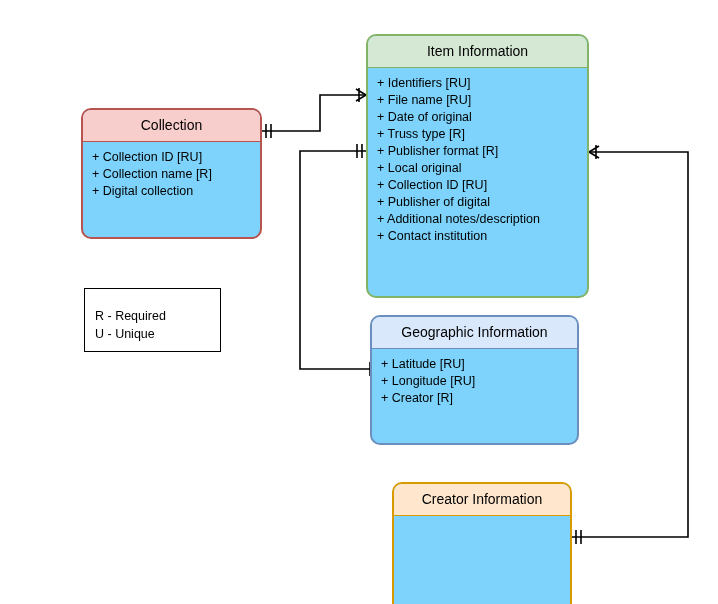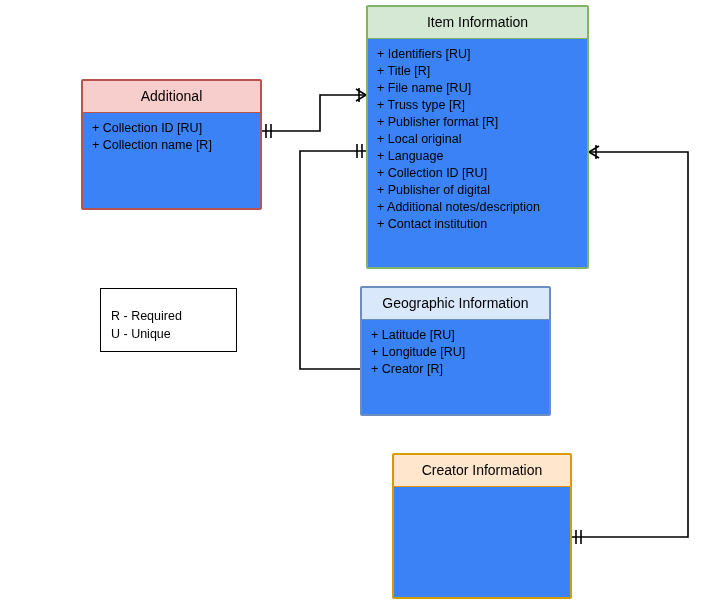--- a/index.html
+++ b/index.html
@@ -13,23 +13,24 @@
     height: 604px;
     background: #ffffff;
     font-family: "Liberation Sans", sans-serif;
     overflow: hidden;
   }
   .entity {
     position: absolute;
     box-sizing: border-box;
     border-width: 2px;
     border-style: solid;
-    border-radius: 2px;
-    background: #3b82f6;
+    border-radius: 10px;
+    background: #7dd3fc;
     overflow: hidden;
+    margin-top: 29px;
   }
   .entity-header {
     box-sizing: border-box;
     height: 32px;
     line-height: 30px;
     text-align: center;
     font-size: 14px;
     color: #000000;
     border-bottom-width: 1px;
     border-bottom-style: solid;
@@ -104,55 +105,55 @@
         <path d="M 589 152 L 599 146 M 589 152 L 599 158 M 596 145 L 596 159"></path>
 
         <line x1="576" y1="530" x2="576" y2="544"></line>
         <line x1="581" y1="530" x2="581" y2="544"></line>
       </g>
 
     </g>
   </svg>
 
   <div class="entity e-collection" style="left:81px; top:79px; width:181px; height:131px;">
-    <div class="entity-header">Additional</div>
+    <div class="entity-header">Collection</div>
     <div class="entity-body">
       <div class="attr">+ Collection ID [RU]</div>
       <div class="attr">+ Collection name [R]</div>
+      <div class="attr">+ Digital collection</div>
     </div>
   </div>
 
   <div class="entity e-item" style="left:366px; top:5px; width:223px; height:264px;">
     <div class="entity-header">Item Information</div>
     <div class="entity-body">
       <div class="attr">+ Identifiers [RU]</div>
-      <div class="attr">+ Title [R]</div>
       <div class="attr">+ File name [RU]</div>
+      <div class="attr">+ Date of original</div>
       <div class="attr">+ Truss type [R]</div>
       <div class="attr">+ Publisher format [R]</div>
       <div class="attr">+ Local original</div>
-      <div class="attr">+ Language</div>
       <div class="attr">+ Collection ID [RU]</div>
       <div class="attr">+ Publisher of digital</div>
       <div class="attr">+ Additional notes/description</div>
       <div class="attr">+ Contact institution</div>
     </div>
   </div>
 
-  <div class="entity e-geo" style="left:360px; top:286px; width:191px; height:130px;">
+  <div class="entity e-geo" style="left:370px; top:286px; width:209px; height:130px;">
     <div class="entity-header">Geographic Information</div>
     <div class="entity-body">
       <div class="attr">+ Latitude [RU]</div>
       <div class="attr">+ Longitude [RU]</div>
       <div class="attr">+ Creator [R]</div>
     </div>
   </div>
 
   <div class="entity e-creator" style="left:392px; top:453px; width:180px; height:146px;">
     <div class="entity-header">Creator Information</div>
   </div>
 
-  <div class="legend" style="left:100px; top:288px; width:137px; height:64px;">
+  <div class="legend" style="left:84px; top:288px; width:137px; height:64px;">
     <div class="attr">R - Required</div>
     <div class="attr">U - Unique</div>
   </div>
 
 </div>
 
 </body></html>

